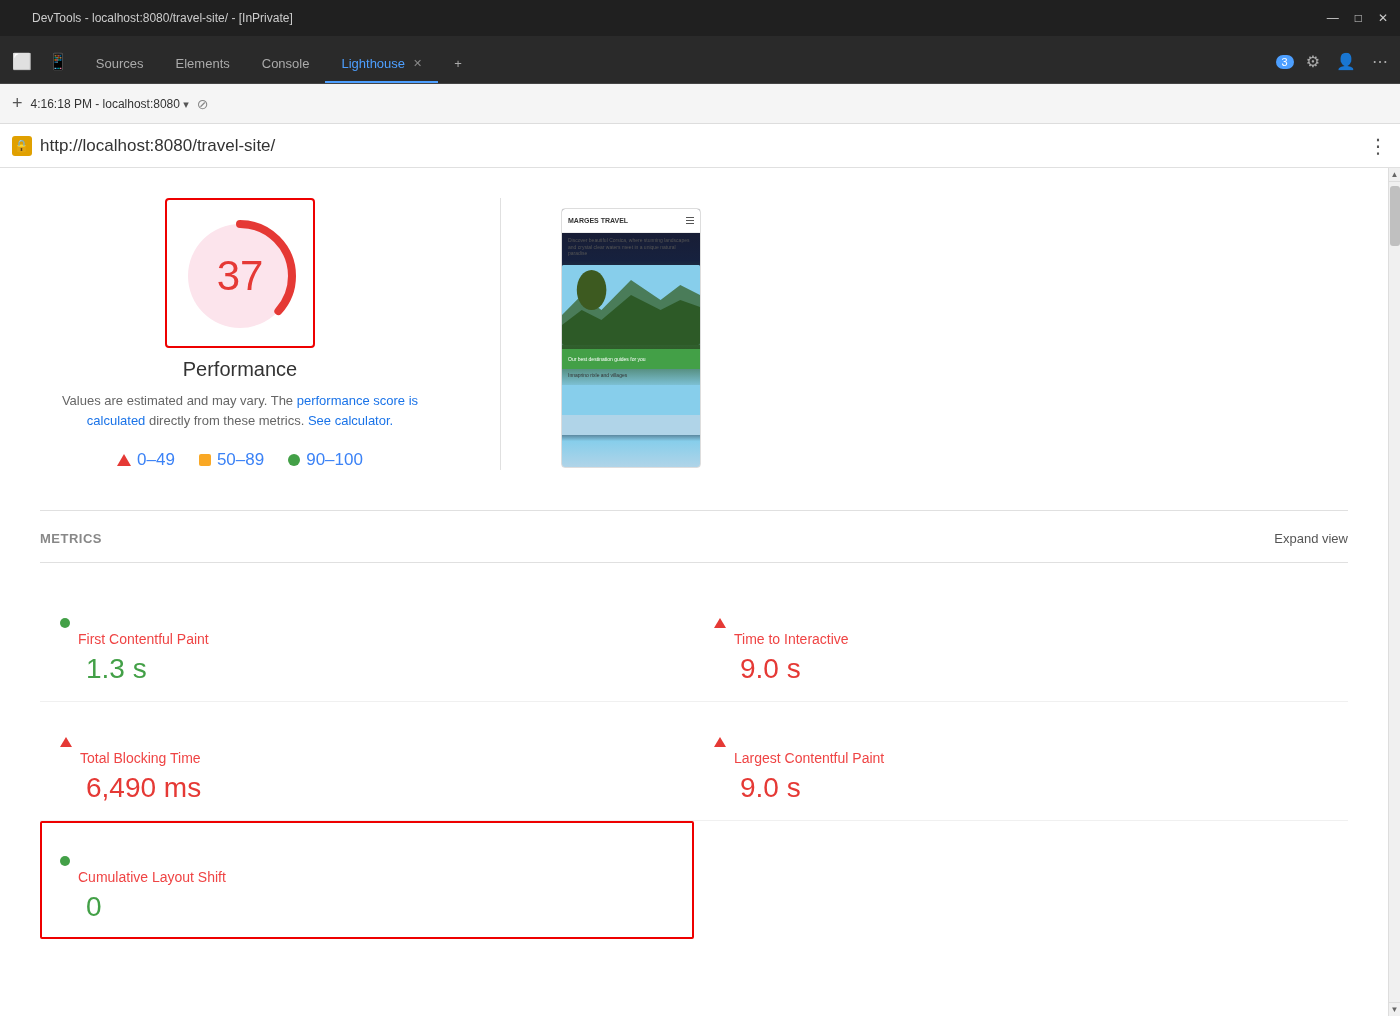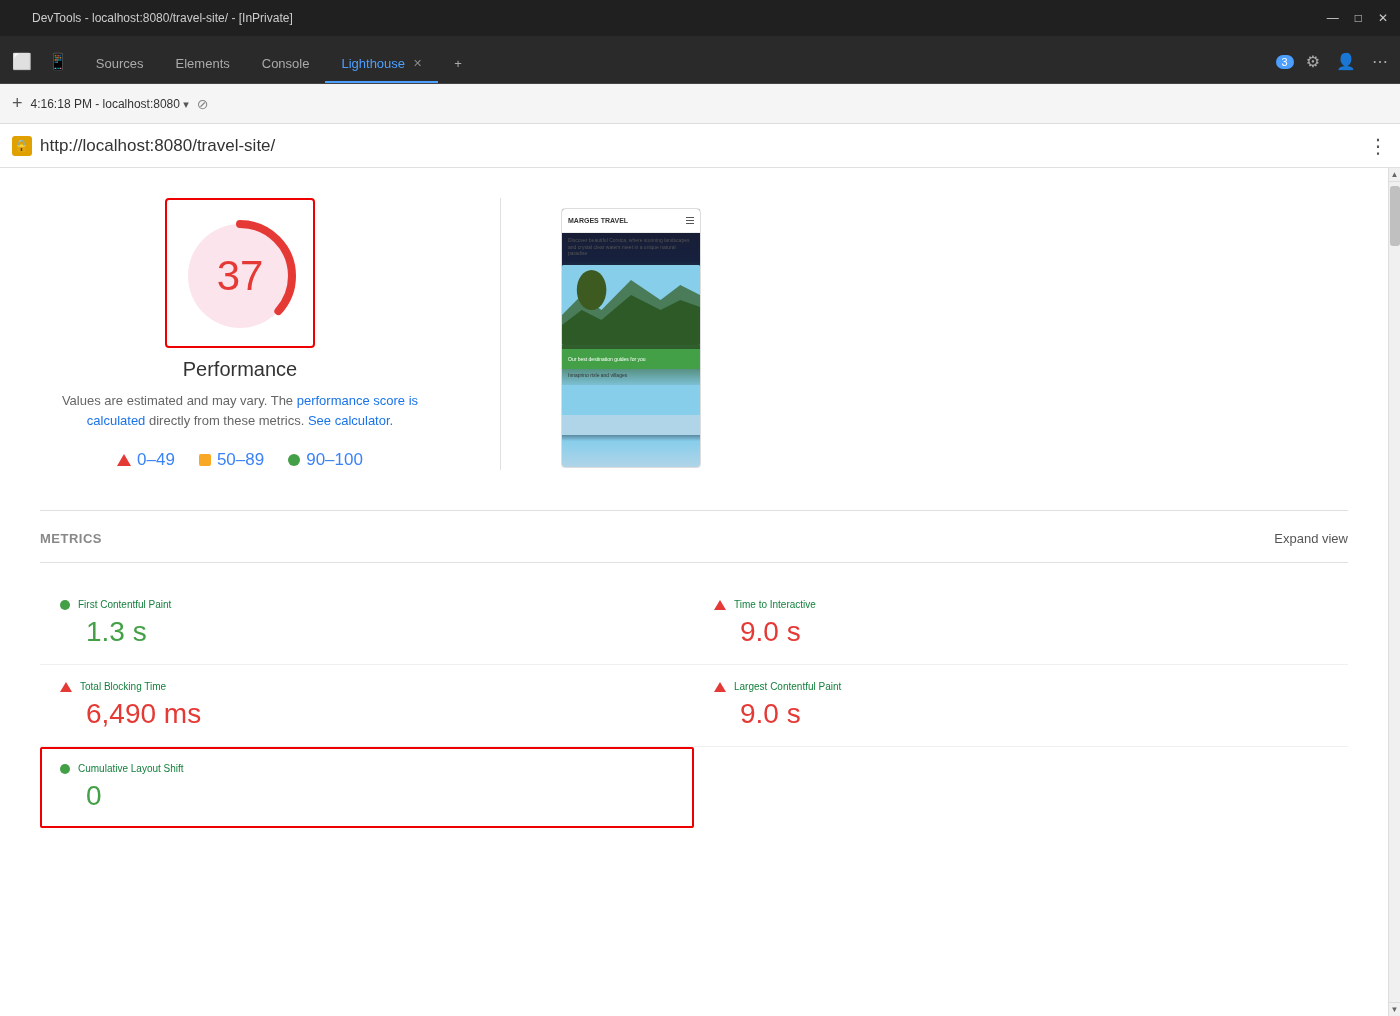--- a/index.html
+++ b/index.html
@@ -232,21 +232,21 @@
     .expand-view { font-size: 13px; color: #555; cursor: pointer; }
 
     .metrics-grid { display: grid; grid-template-columns: 1fr 1fr; gap: 0; }
 
     .metric-item {
       padding: 16px 20px;
       border-bottom: 1px solid #f0f0f0;
     }
 
     .metric-header { display: flex; align-items: center; gap: 8px; margin-bottom: 6px; }
-    .metric-name { font-size: 10px; color: #15803d; }
+    .metric-name { font-size: 14px; color: #ef4444; margin-top: 32px; }
 
     .metric-value { font-size: 28px; font-weight: 400; padding-left: 26px; }
     .metric-value.red { color: #e53935; }
     .metric-value.orange { color: #f9a825; }
     .metric-value.green { color: #43a047; }
 
     .indicator-red { width: 0; height: 0; border-left: 6px solid transparent; border-right: 6px solid transparent; border-bottom: 10px solid #e53935; }
     .indicator-orange { width: 10px; height: 10px; background: #f9a825; border-radius: 2px; }
     .indicator-green { width: 10px; height: 10px; background: #43a047; border-radius: 50%; }
   </style>

